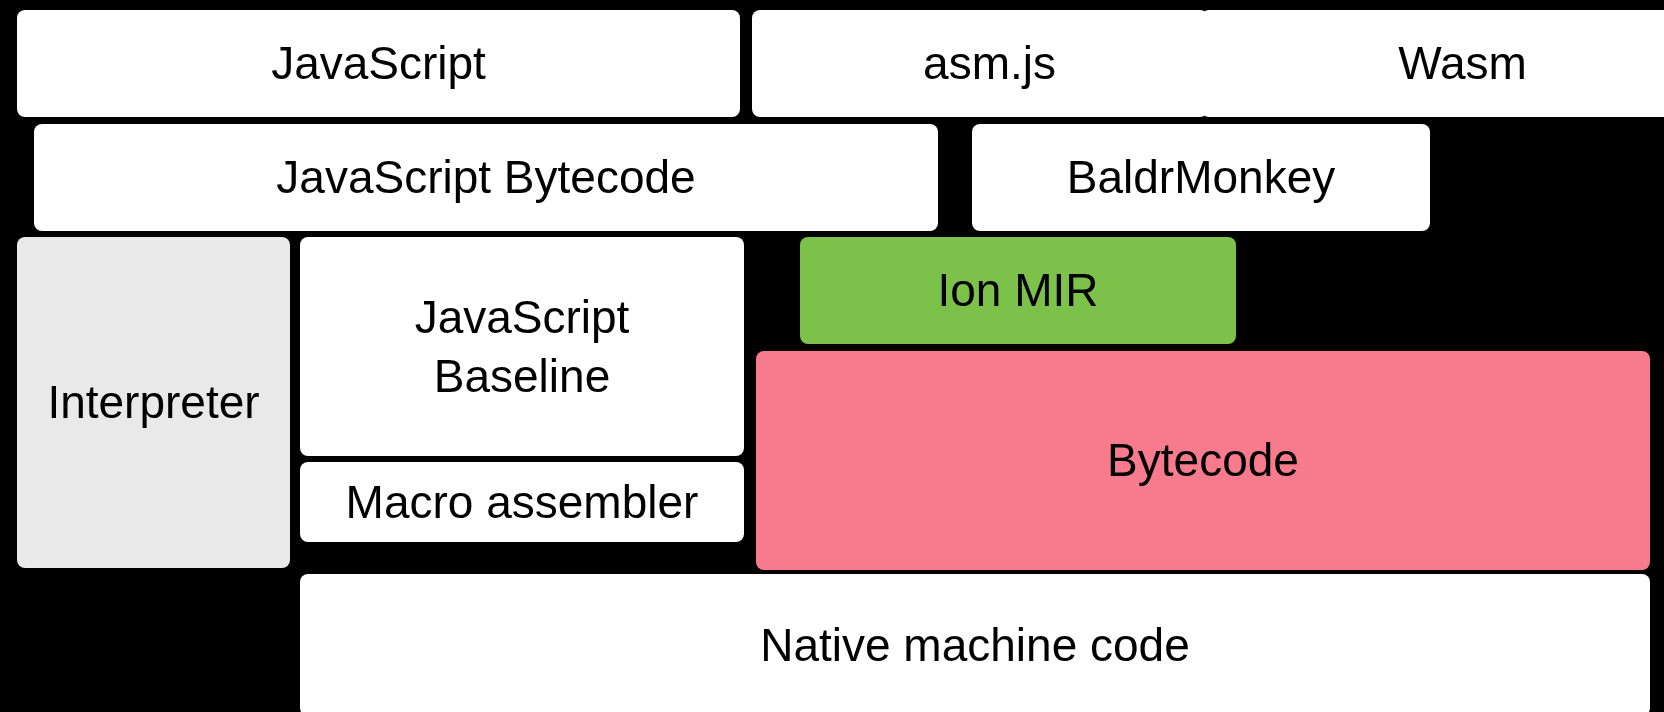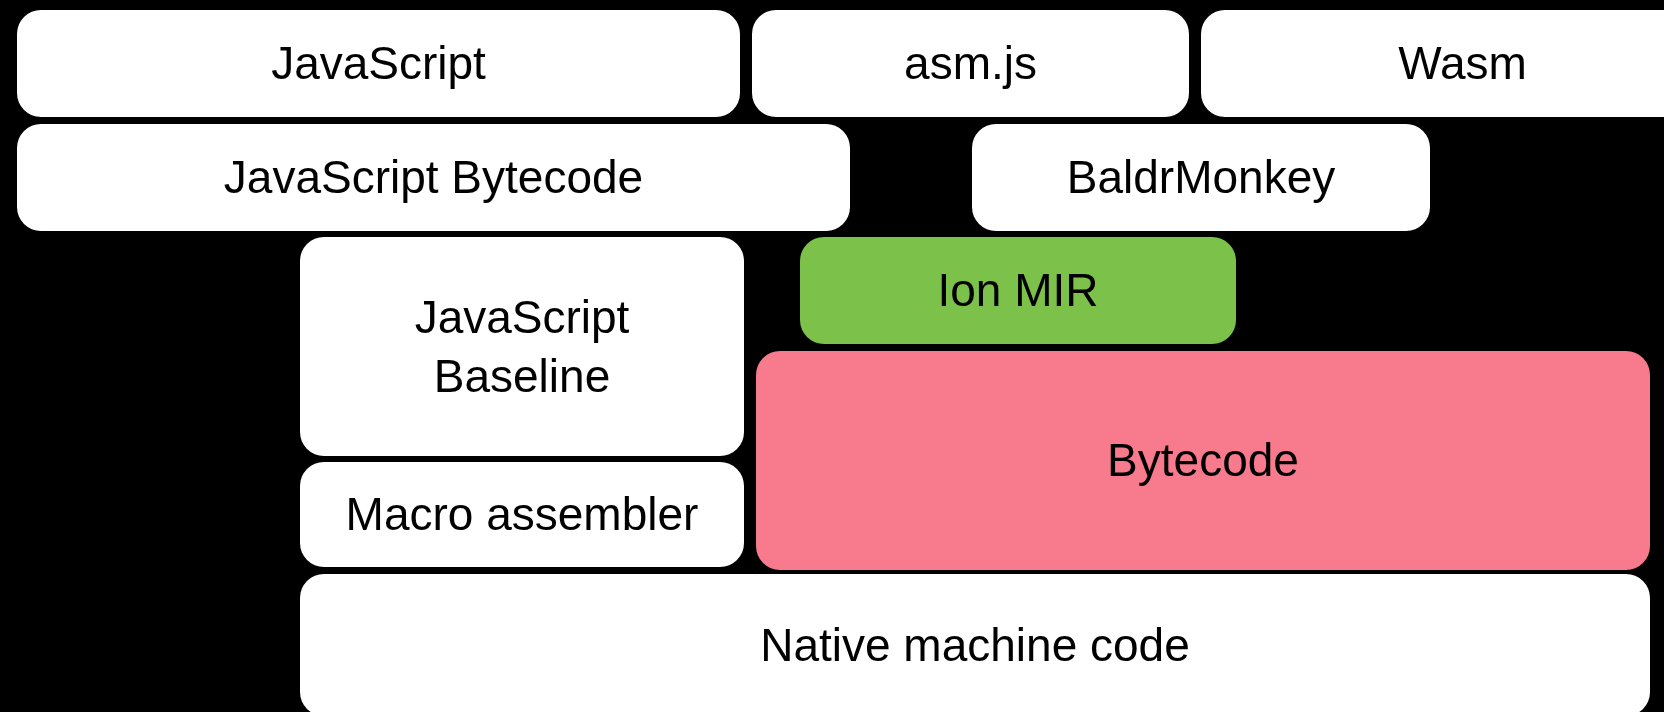--- a/index.html
+++ b/index.html
@@ -10,52 +10,53 @@
   .canvas {
     position: relative;
     width: 1664px;
     height: 712px;
     background: #000000;
     overflow: hidden;
     font-family: "Liberation Sans", sans-serif;
   }
   .node {
     position: absolute;
-    border-radius: 24px;
+    border-radius: 8px;
     display: flex;
     align-items: center;
     justify-content: center;
     text-align: center;
     font-size: 46px;
     line-height: 1.28;
     color: #000000;
     white-space: pre-line;
     background: #ffffff;
   }
   
   #n-javascript        { left: 17px;   top: 10px;  width: 723px;  height: 107px; }
   #n-asmjs             { left: 752px;  top: 10px;  width: 437px;  height: 107px; }
   #n-wasm              { left: 1201px; top: 10px;  width: 523px;  height: 107px; }
-  #n-bytecode          { left: 17px;   top: 124px; width: 833px;  height: 107px; }
+  #n-bytecode          { left: 34px;   top: 124px; width: 904px;  height: 107px; }
   #n-baldrmonkey       { left: 972px;  top: 124px; width: 458px;  height: 107px; text-align: center; }
   #n-interpreter       { left: 17px;   top: 237px; width: 273px;  height: 331px; }
   #n-baseline          { left: 300px;  top: 237px; width: 444px;  height: 219px; }
   #n-ionmir            { left: 800px;  top: 237px; width: 436px;  height: 107px; }
   #n-cretonne          { left: 756px;  top: 351px; width: 894px;  height: 219px; }
-  #n-macro             { left: 300px;  top: 462px; width: 444px;  height: 105px; }
+  #n-macro             { left: 300px;  top: 462px; width: 444px;  height: 80px; }
   #n-native            { left: 300px;  top: 574px; width: 1350px; height: 142px; }
 </style>
 </head>
 <body>
 
 <div class="canvas">
   <div class="node" id="n-javascript" style="background: rgb(255, 255, 255);">JavaScript</div>
-  <div class="node" id="n-asmjs" style="background: rgb(255, 255, 255);">asm.js</div>
+  <div class="node" id="n-asmjs" style="background: rgb(255, 255, 255); padding-left: 19px;">asm.js</div>
   <div class="node" id="n-wasm" style="background: rgb(255, 255, 255);">Wasm</div>
   <div class="node" id="n-bytecode" style="background: rgb(255, 255, 255);">JavaScript Bytecode</div>
   <div class="node" id="n-baldrmonkey" style="background: rgb(255, 255, 255);">BaldrMonkey</div>
+  <div class="node" id="n-interpreter" style="background: rgb(233, 233, 233);">Interpreter</div>
   <div class="node" id="n-baseline" style="background: rgb(255, 255, 255);">JavaScript
 Baseline</div>
   <div class="node" id="n-ionmir" style="background: rgb(124, 194, 74);">Ion MIR</div>
   <div class="node" id="n-cretonne" style="background: rgb(247, 123, 140);">Bytecode</div>
   <div class="node" id="n-macro" style="background: rgb(255, 255, 255);">Macro assembler</div>
   <div class="node" id="n-native" style="background: rgb(255, 255, 255);">Native machine code</div>
 </div>
 
 </body></html>

